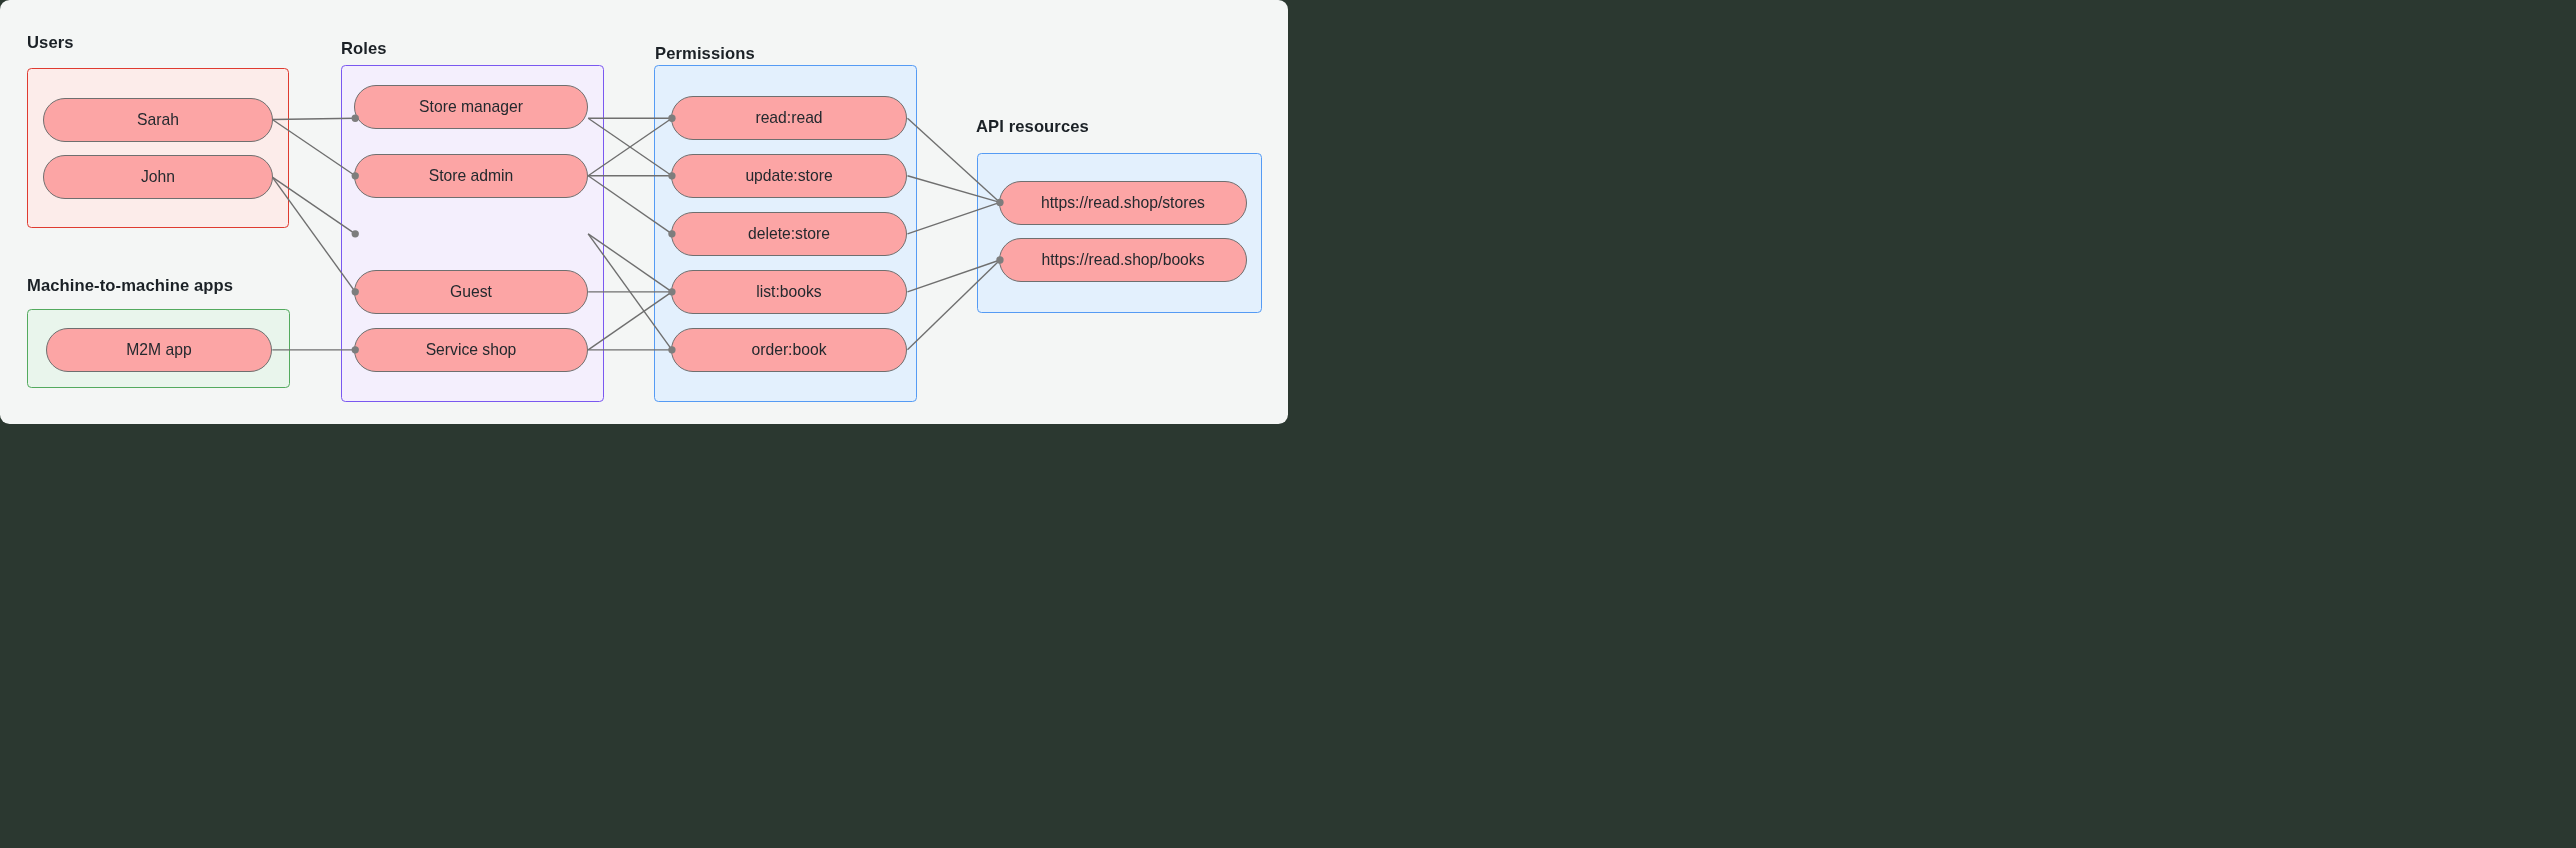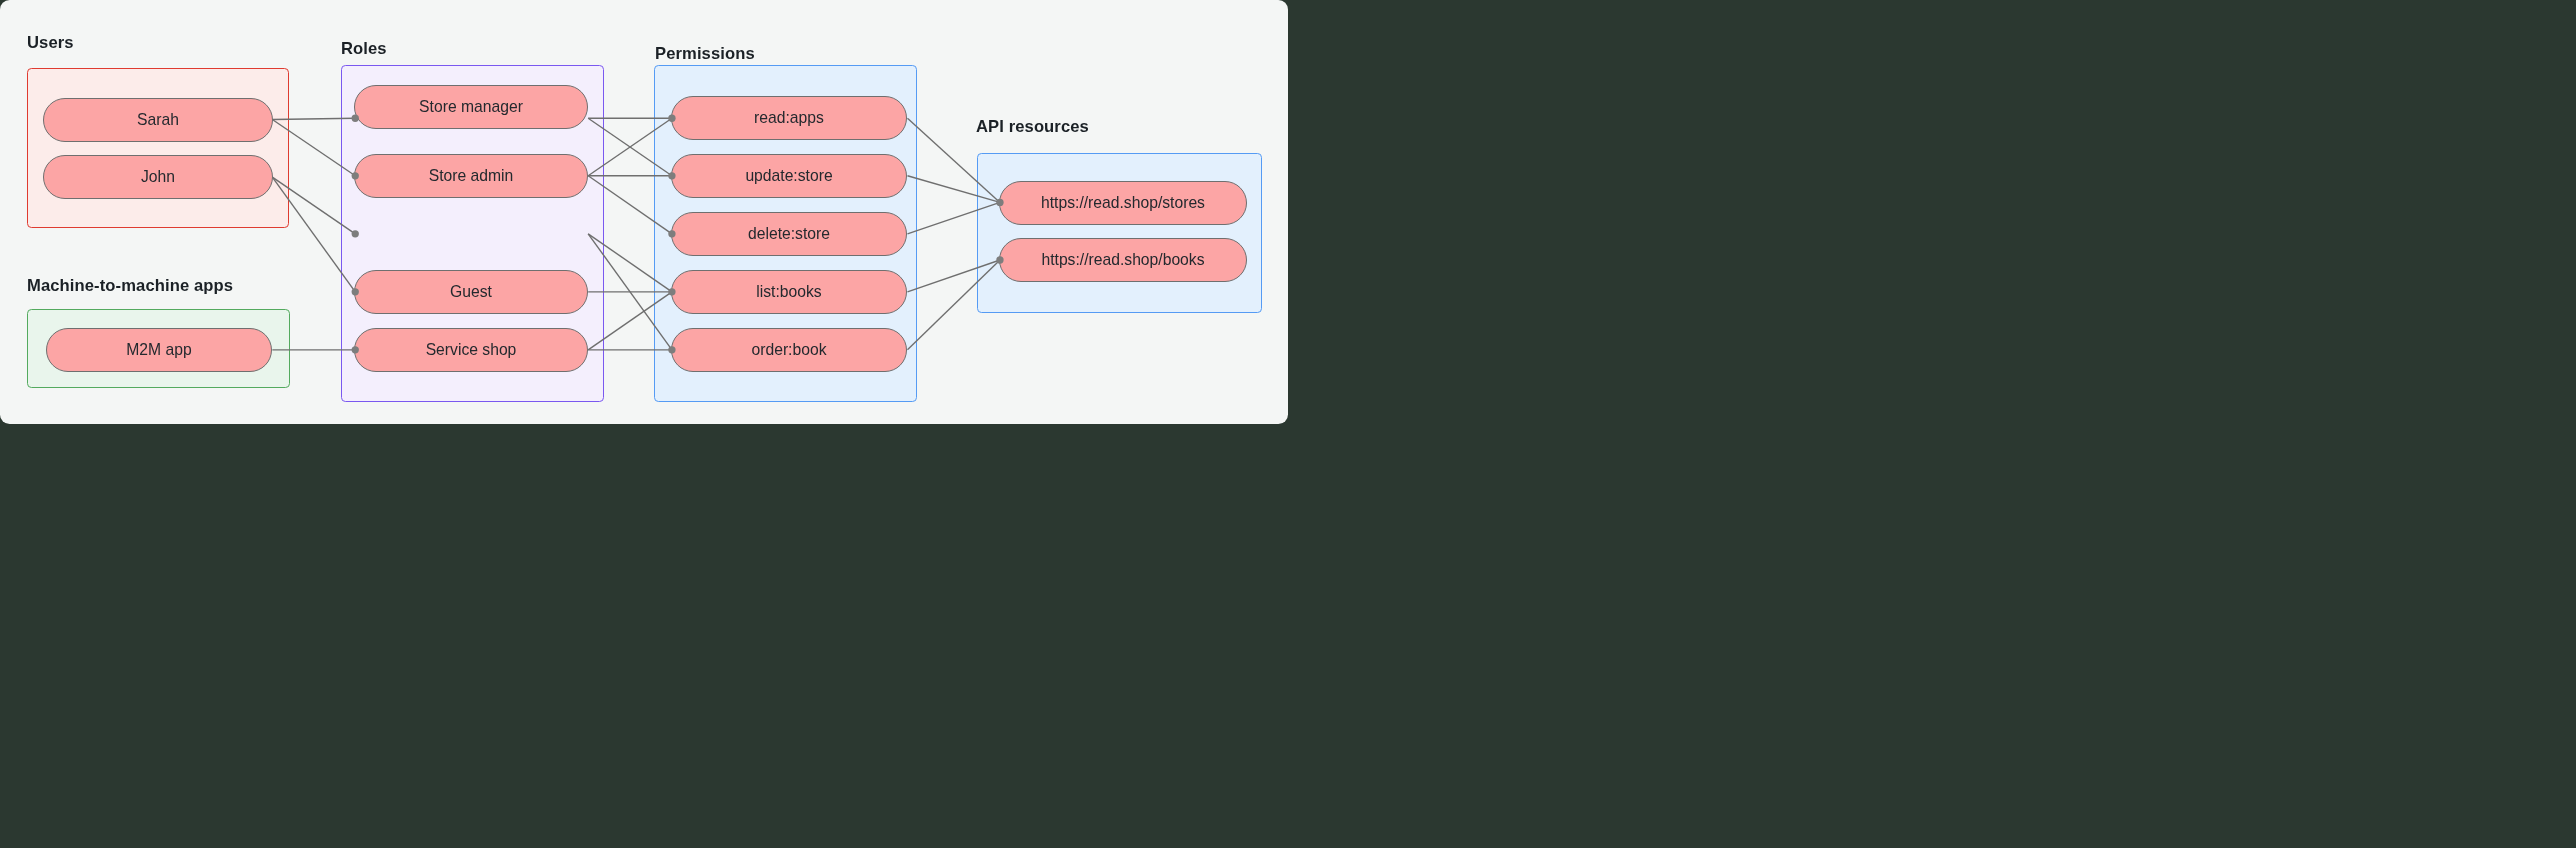--- a/index.html
+++ b/index.html
@@ -88,21 +88,21 @@
   <div class="pill" style="left:43px;top:98px;width:230px;">Sarah</div>
   <div class="pill" style="left:43px;top:155px;width:230px;">John</div>
 
   <div class="pill" style="left:46px;top:328px;width:226px;">M2M app</div>
 
   <div class="pill" style="left:354px;top:85px;width:234px;">Store manager</div>
   <div class="pill" style="left:354px;top:154px;width:234px;">Store admin</div>
   <div class="pill" style="left:354px;top:270px;width:234px;">Guest</div>
   <div class="pill" style="left:354px;top:328px;width:234px;">Service shop</div>
 
-  <div class="pill" style="left:671px;top:96px;width:236px;">read:apps</div>
+  <div class="pill" style="left:671px;top:96px;width:236px;">read:read</div>
   <div class="pill" style="left:671px;top:154px;width:236px;">update:store</div>
   <div class="pill" style="left:671px;top:212px;width:236px;">delete:store</div>
   <div class="pill" style="left:671px;top:270px;width:236px;">list:books</div>
   <div class="pill" style="left:671px;top:328px;width:236px;">order:book</div>
 
   <div class="pill" style="left:999px;top:181px;width:248px;">https://read.shop/stores</div>
   <div class="pill" style="left:999px;top:238px;width:248px;">https://read.shop/books</div>
 
   <svg class="dot-layer" width="1288" height="424" id="dot-svg" viewBox="0 0 1476 486">
       <circle cx="407" cy="135.5" r="4.2" fill="#7d7d7d"></circle>

